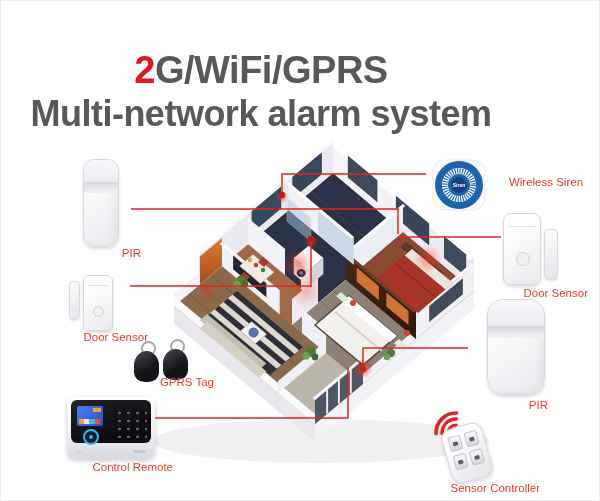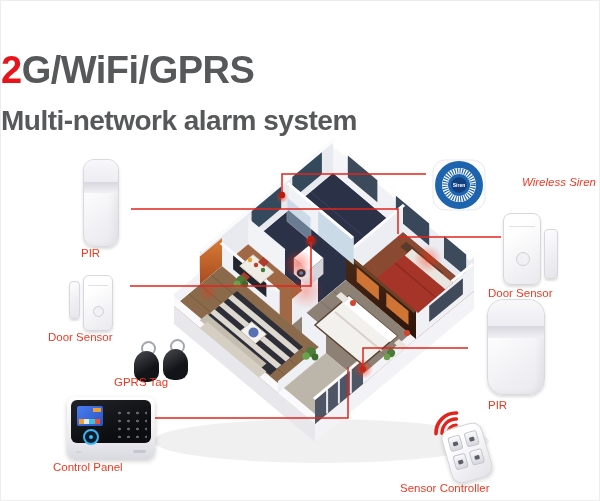--- a/index.html
+++ b/index.html
@@ -1,25 +1,25 @@
 <!DOCTYPE html>
 <html><head>
 <meta charset="utf-8">
 <style>
   html,body{margin:0;padding:0;background:#fff;}
   #canvas{position:relative;width:600px;height:501px;background:#fff;overflow:hidden;
           font-family:"Liberation Sans",sans-serif;border:1px solid #ededed;box-sizing:border-box;}
   
-  .title{position:absolute;top:50px;left:0;width:520px;color:#57585a;
+  .title{position:absolute;top:50px;left:0;width:520px;text-align:center;color:#57585a;
          font-weight:bold;letter-spacing:-0.5px;line-height:1.0;}
   .title .l1{font-size:38px;}
-  .title .l2{font-size:28px;margin-top:18px;}
+  .title .l2{font-size:36px;margin-top:7px;}
   .title .accent{color:#e8141c;}
   
-  .dev-label{position:absolute;color:#ee3a24;font-size:11.5px;text-align:left;white-space:nowrap;}
+  .dev-label{position:absolute;color:#ee3a24;font-size:11.5px;text-align:right;white-space:nowrap;}
   
   .dev{position:absolute;}
   .pir-body{position:absolute;background:linear-gradient(145deg,#ffffff 20%,#ececf1 85%);
             border:1px solid #d9d9e0;border-radius:11px;
             box-shadow:inset -4px 0 7px rgba(0,0,0,.05),0 2px 3px rgba(0,0,0,.14);}
   .pir-cap{position:absolute;left:0;top:0;width:100%;height:26%;border-radius:11px 11px 0 0;
            background:linear-gradient(#f8f8fb,#ededf2);}
   .pir-lens{position:absolute;left:0;width:100%;height:12%;
             background:linear-gradient(#d7d7df,#f0f0f4);}
   .ds-main{position:absolute;background:linear-gradient(145deg,#ffffff 25%,#e9e9ee);
@@ -298,34 +298,34 @@
         <div class="cp-lcd-row"></div>
       </div>
       <div class="cp-btn">
           <i></i>
         </div>
       <div class="cp-keys"></div>
     </div>
     <div class="cp-pill"></div>
     <div class="cp-dot"></div>
   </div>
-  <div class="dev-label" style="left:52px;top:460px;width:120px;">Control Panel</div>
+  <div class="dev-label" style="left:52px;top:460px;width:120px;">Control Remote</div>
 
   <div class="dev" style="left:429px;top:155px;width:58px;height:58px;">
     <svg width="58" height="58" viewBox="0 0 58 58">
       <rect x="3" y="4" width="52" height="50" rx="12" fill="#fdfdfe" stroke="#e9e9ef"></rect>
       <circle cx="29" cy="29" r="24" fill="#1d63ad"></circle>
       <circle cx="29" cy="29" r="17" fill="#ffffff"></circle>
       <circle cx="29" cy="29" r="14" fill="none" stroke="#1d63ad" stroke-width="5.5" stroke-dasharray="1.1 1.35"></circle>
       <circle cx="29" cy="29" r="11" fill="#1d63ad"></circle>
       <circle cx="29" cy="29" r="7.8" fill="#123f7e"></circle>
       <text x="29" y="31.3" text-anchor="middle" font-size="5" font-weight="bold" fill="#ffffff">Siren</text>
     </svg>
   </div>
-  <div class="dev-label" style="left:495px;top:175px;width:100px;text-align:right;font-style:italic;">Wireless Siren</div>
+  <div class="dev-label" style="left:495px;top:175px;width:100px;text-align:center;">Wireless Siren</div>
 
   <div class="dev" style="left:502px;top:212px;width:54px;height:74px;">
     <div class="ds-main" style="left:0;top:0;width:36px;height:70px;border-radius:8px;">
       <div class="ds-seam" style="top:12px;"></div>
       <div class="ds-btn" style="left:12px;top:38px;width:12px;height:12px;"></div>
     </div>
     <div class="ds-mag" style="left:41px;top:16px;width:12px;height:48px;"></div>
   </div>
   <div class="dev-label" style="left:487px;top:286px;width:100px;">Door Sensor</div>
 

